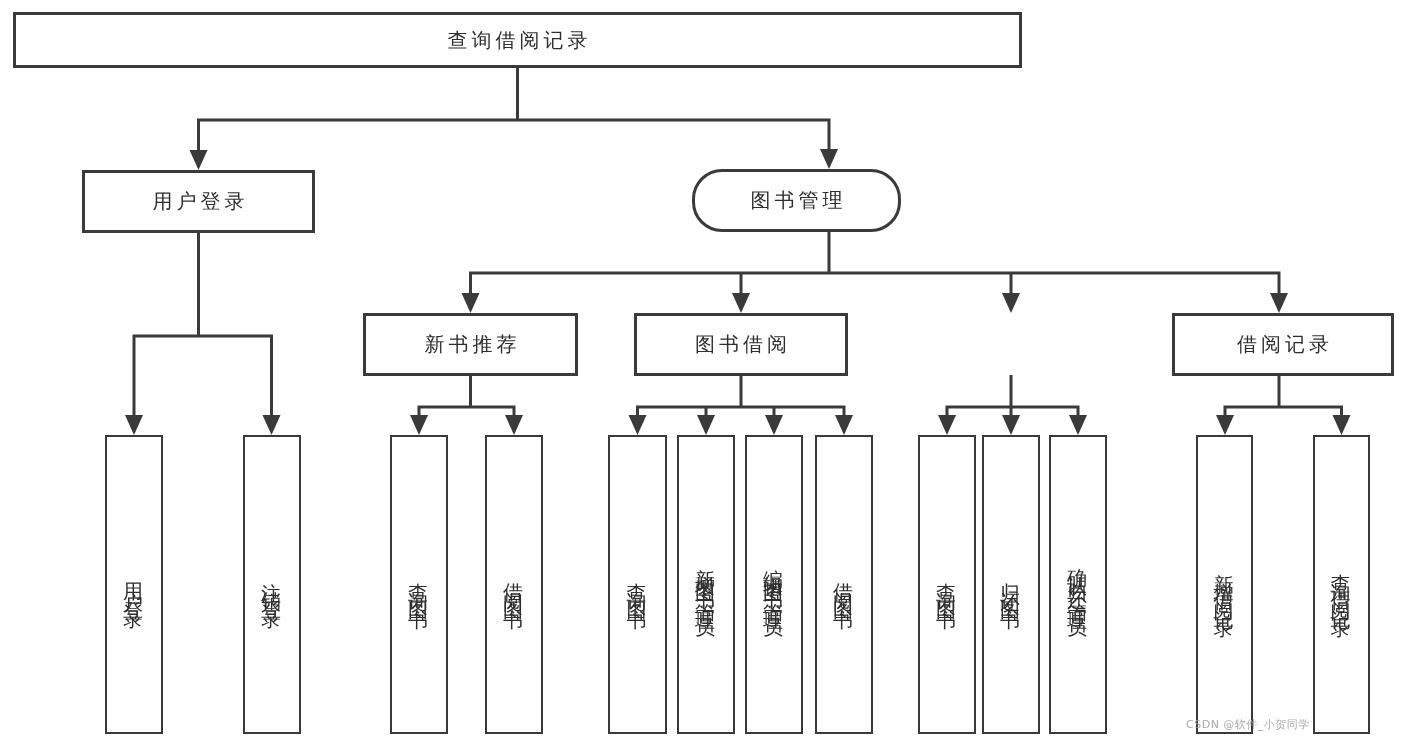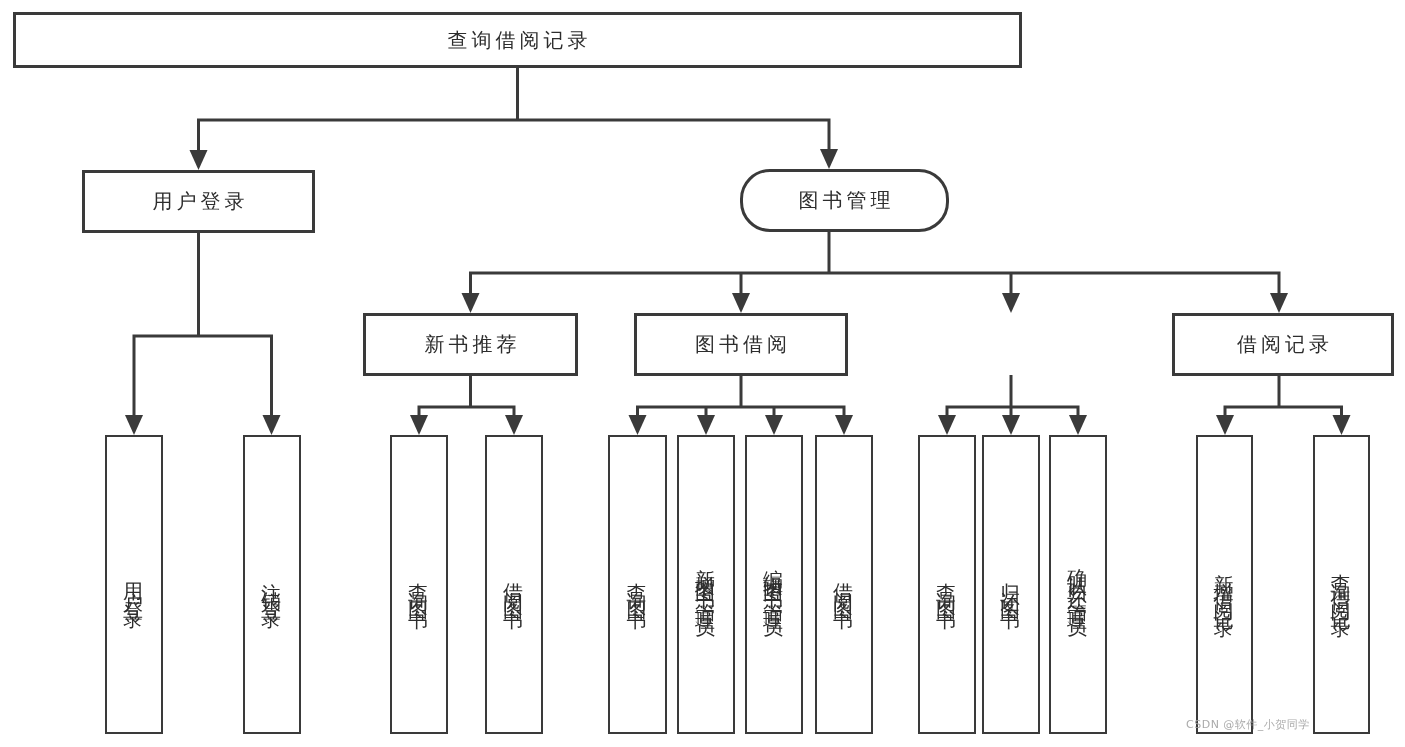--- a/index.html
+++ b/index.html
@@ -99,21 +99,21 @@
     <g>
       <path d="M1279,375 V407 M1223.5,407 H1343 M1225,407 V417 M1341.5,407 V417"></path>
       <polygon fill="#3a3a3a" stroke="none" points="1216,415 1234,415 1225,435"></polygon>
       <polygon fill="#3a3a3a" stroke="none" points="1332.5,415 1350.5,415 1341.5,435"></polygon>
     </g>
   </svg>
 
   <div class="node" style="left:13px;top:12px;width:1009px;height:56px;">查询借阅记录</div>
 
   <div class="node" style="left:82px;top:170px;width:233px;height:63px;">用户登录</div>
-  <div class="node" style="left:740px;top:169px;width:209px;height:63px;border-radius:30px;">图书管理</div>
+  <div class="node" style="left:692px;top:169px;width:209px;height:63px;border-radius:30px;">图书管理</div>
 
   <div class="node" style="left:634px;top:313px;width:214px;height:63px;">图书借阅</div>
   <div class="node" style="left:363px;top:313px;width:215px;height:63px;">新书推荐</div>
   <div class="node" style="left:1172px;top:313px;width:222px;height:63px;">借阅记录</div>
 
   <div class="leaf" style="left:105px;width:58px;">用户登录</div>
   <div class="leaf" style="left:243px;width:58px;">注销登录</div>
 
   <div class="leaf" style="left:390px;width:58px;">查询图书</div>
   <div class="leaf" style="left:485px;width:58px;">借阅图书</div>

